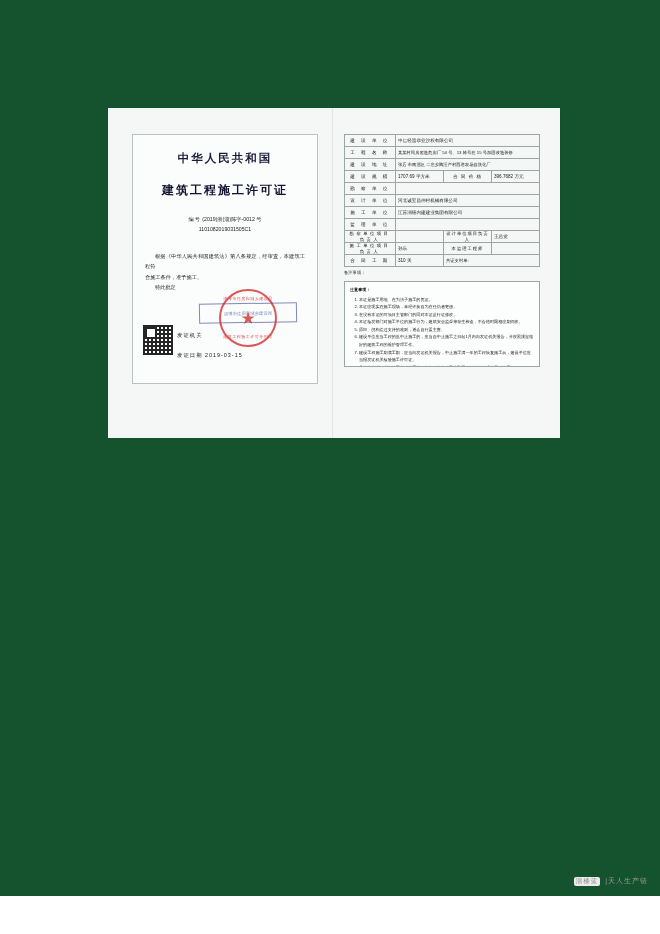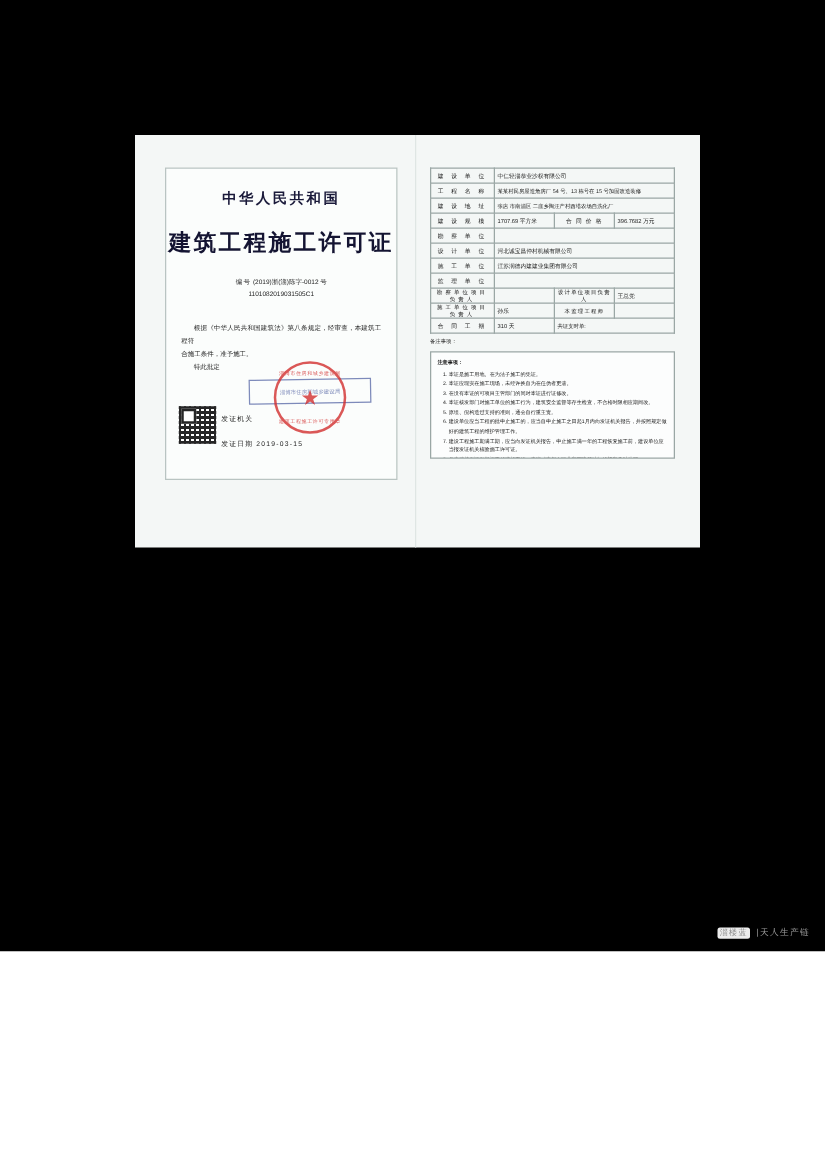--- a/index.html
+++ b/index.html
@@ -11,22 +11,22 @@
     height: 934px;
     background: #ffffff;
     font-family: "Liberation Sans", sans-serif;
     overflow: hidden;
     position: relative;
   }
   .page {
     position: absolute;
     left: 0; top: 0;
     width: 660px;
-    height: 761px;
-    background: #000000;
+    height: 896px;
+    background: #14532d;
   }
   
   .scan {
     position: absolute;
     left: 108px;
     top: 108px;
     width: 452px;
     height: 330px;
     background: #f4f7f6;
     box-shadow: 0 0 1px rgba(0,0,0,0.10);
@@ -64,21 +64,21 @@
     font-weight: bold;
     font-size: 11.5px;
     letter-spacing: 2px;
     color: #1a1a3a;
     margin-top: 16px;
   }
   .title-cn {
     text-align: center;
     font-family: "Liberation Serif", serif;
     font-weight: bold;
-    font-size: 18px;
+    font-size: 12px;
     letter-spacing: 2px;
     color: #141432;
     margin-top: 16px;
   }
   .numrow {
     margin-top: 16px;
     text-align: center;
     font-size: 5.2px;
     color: #222;
     line-height: 1.9;

